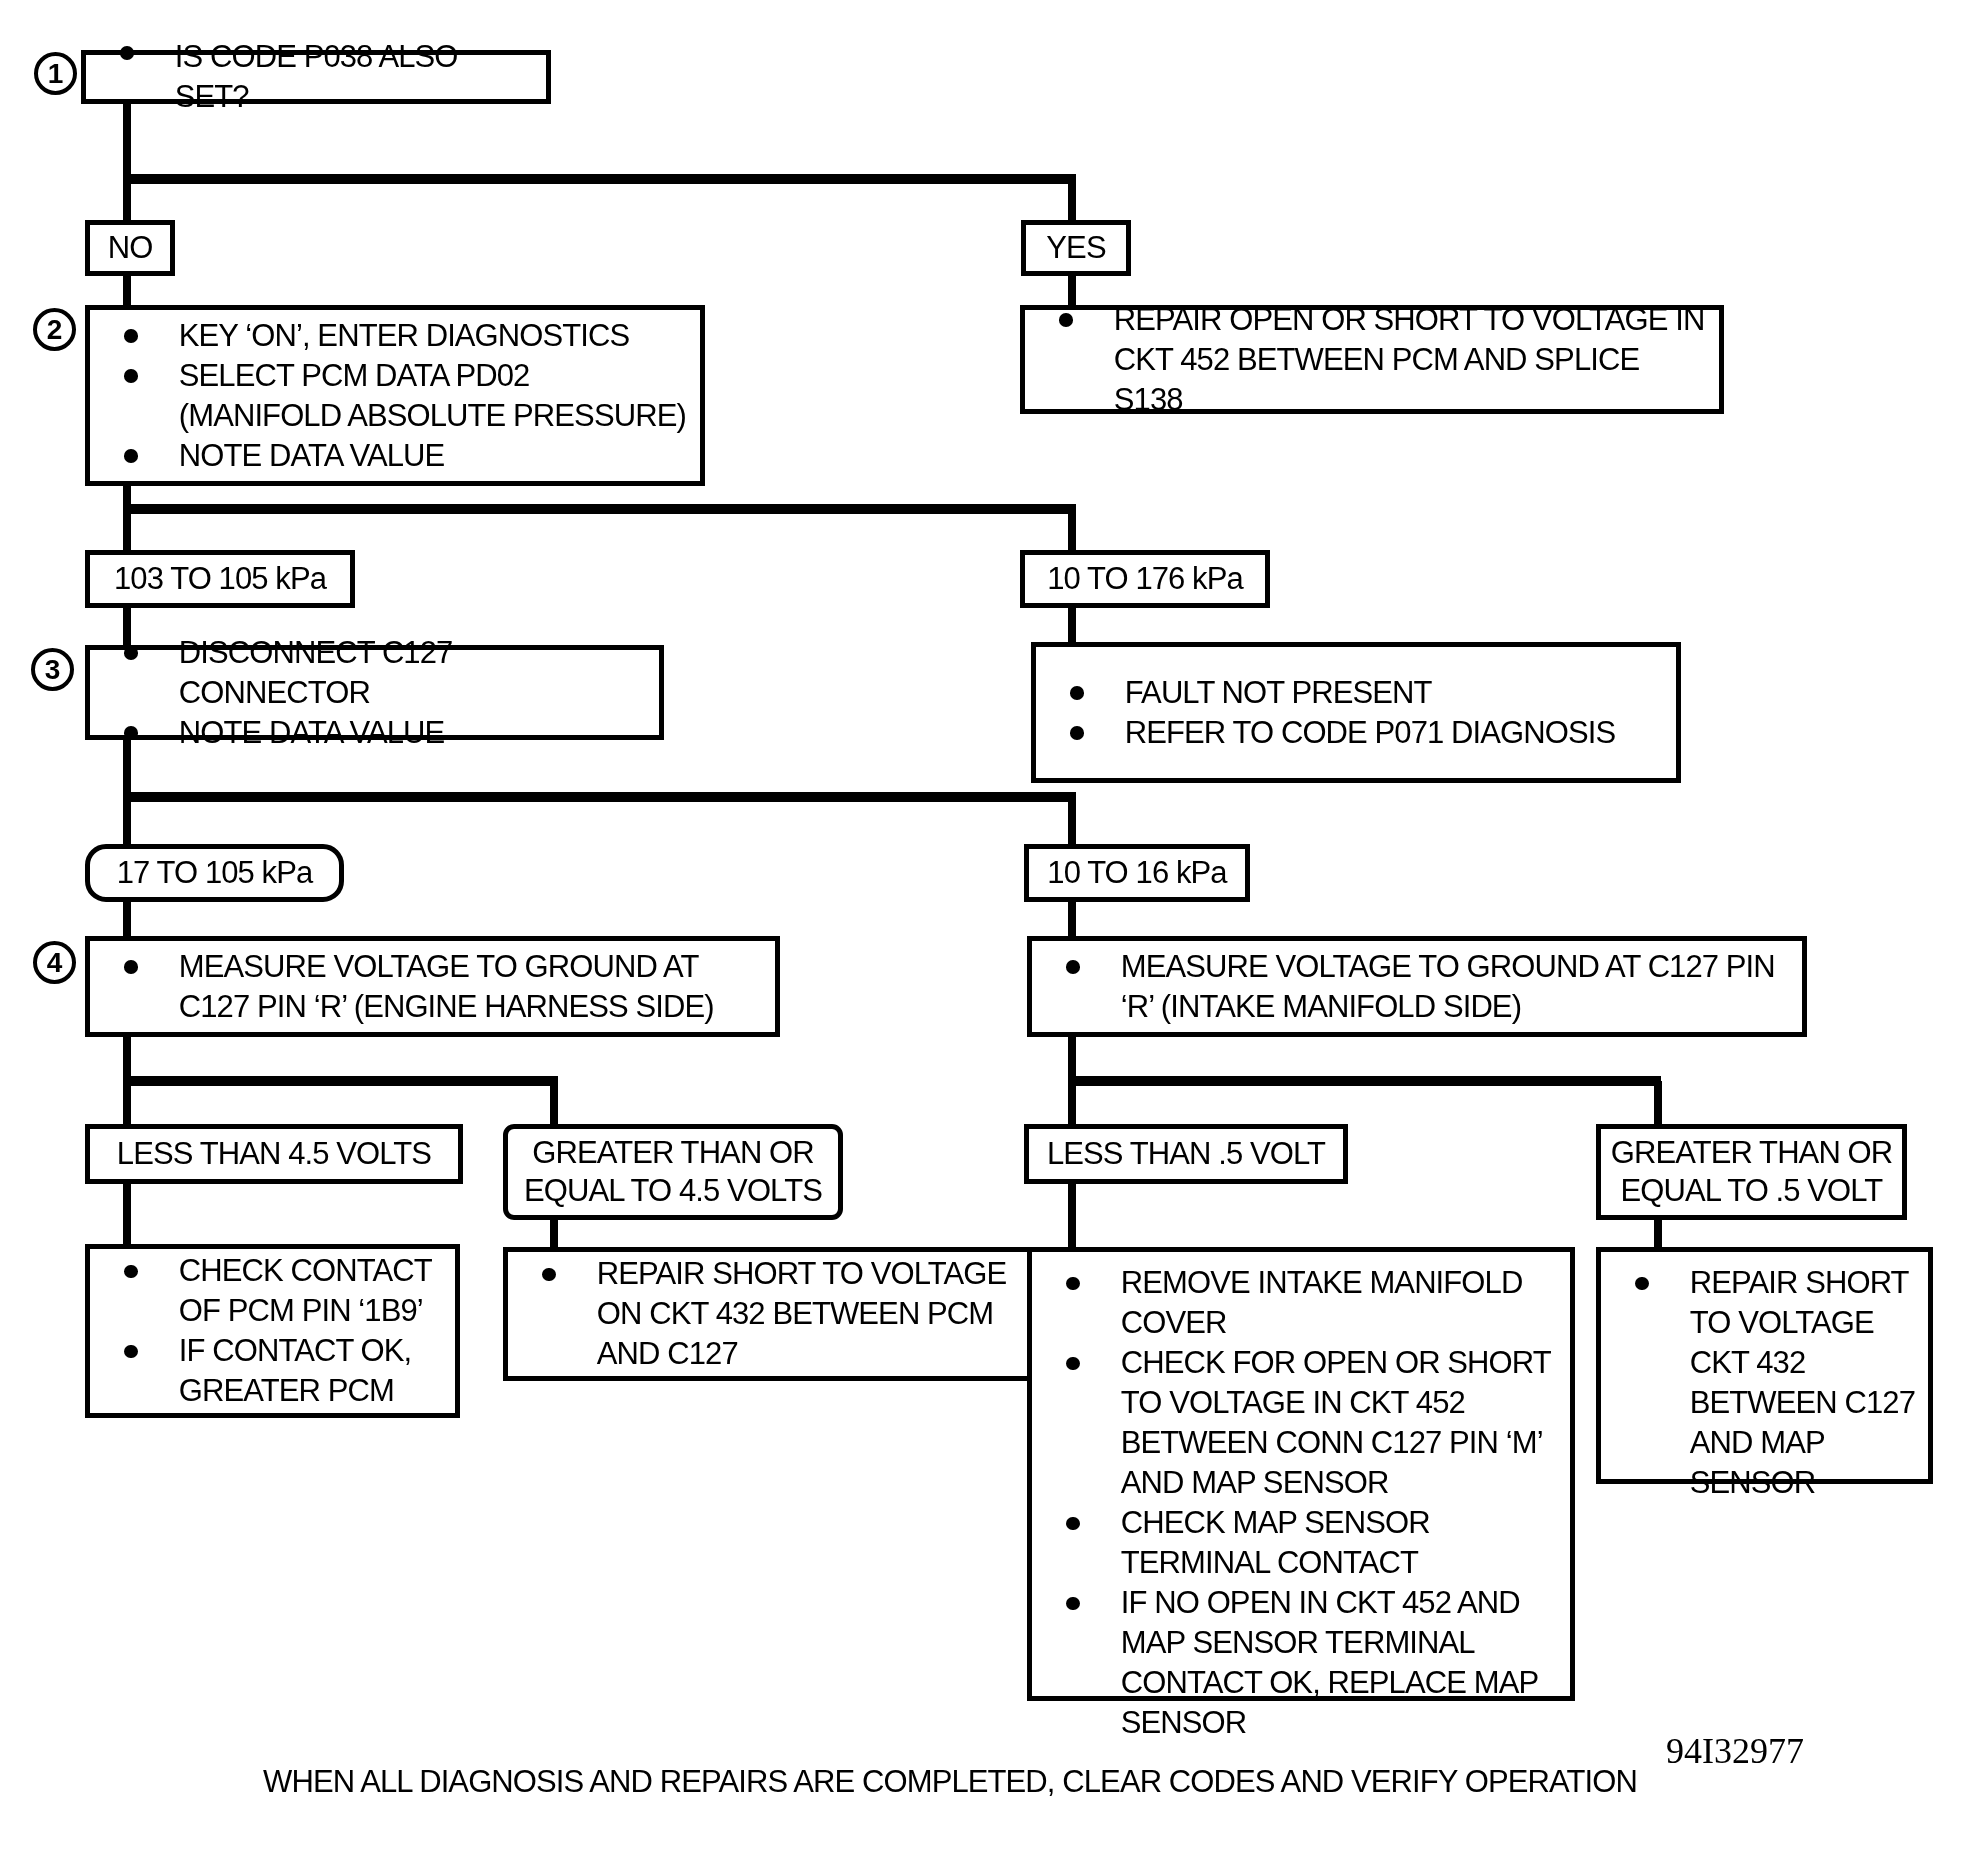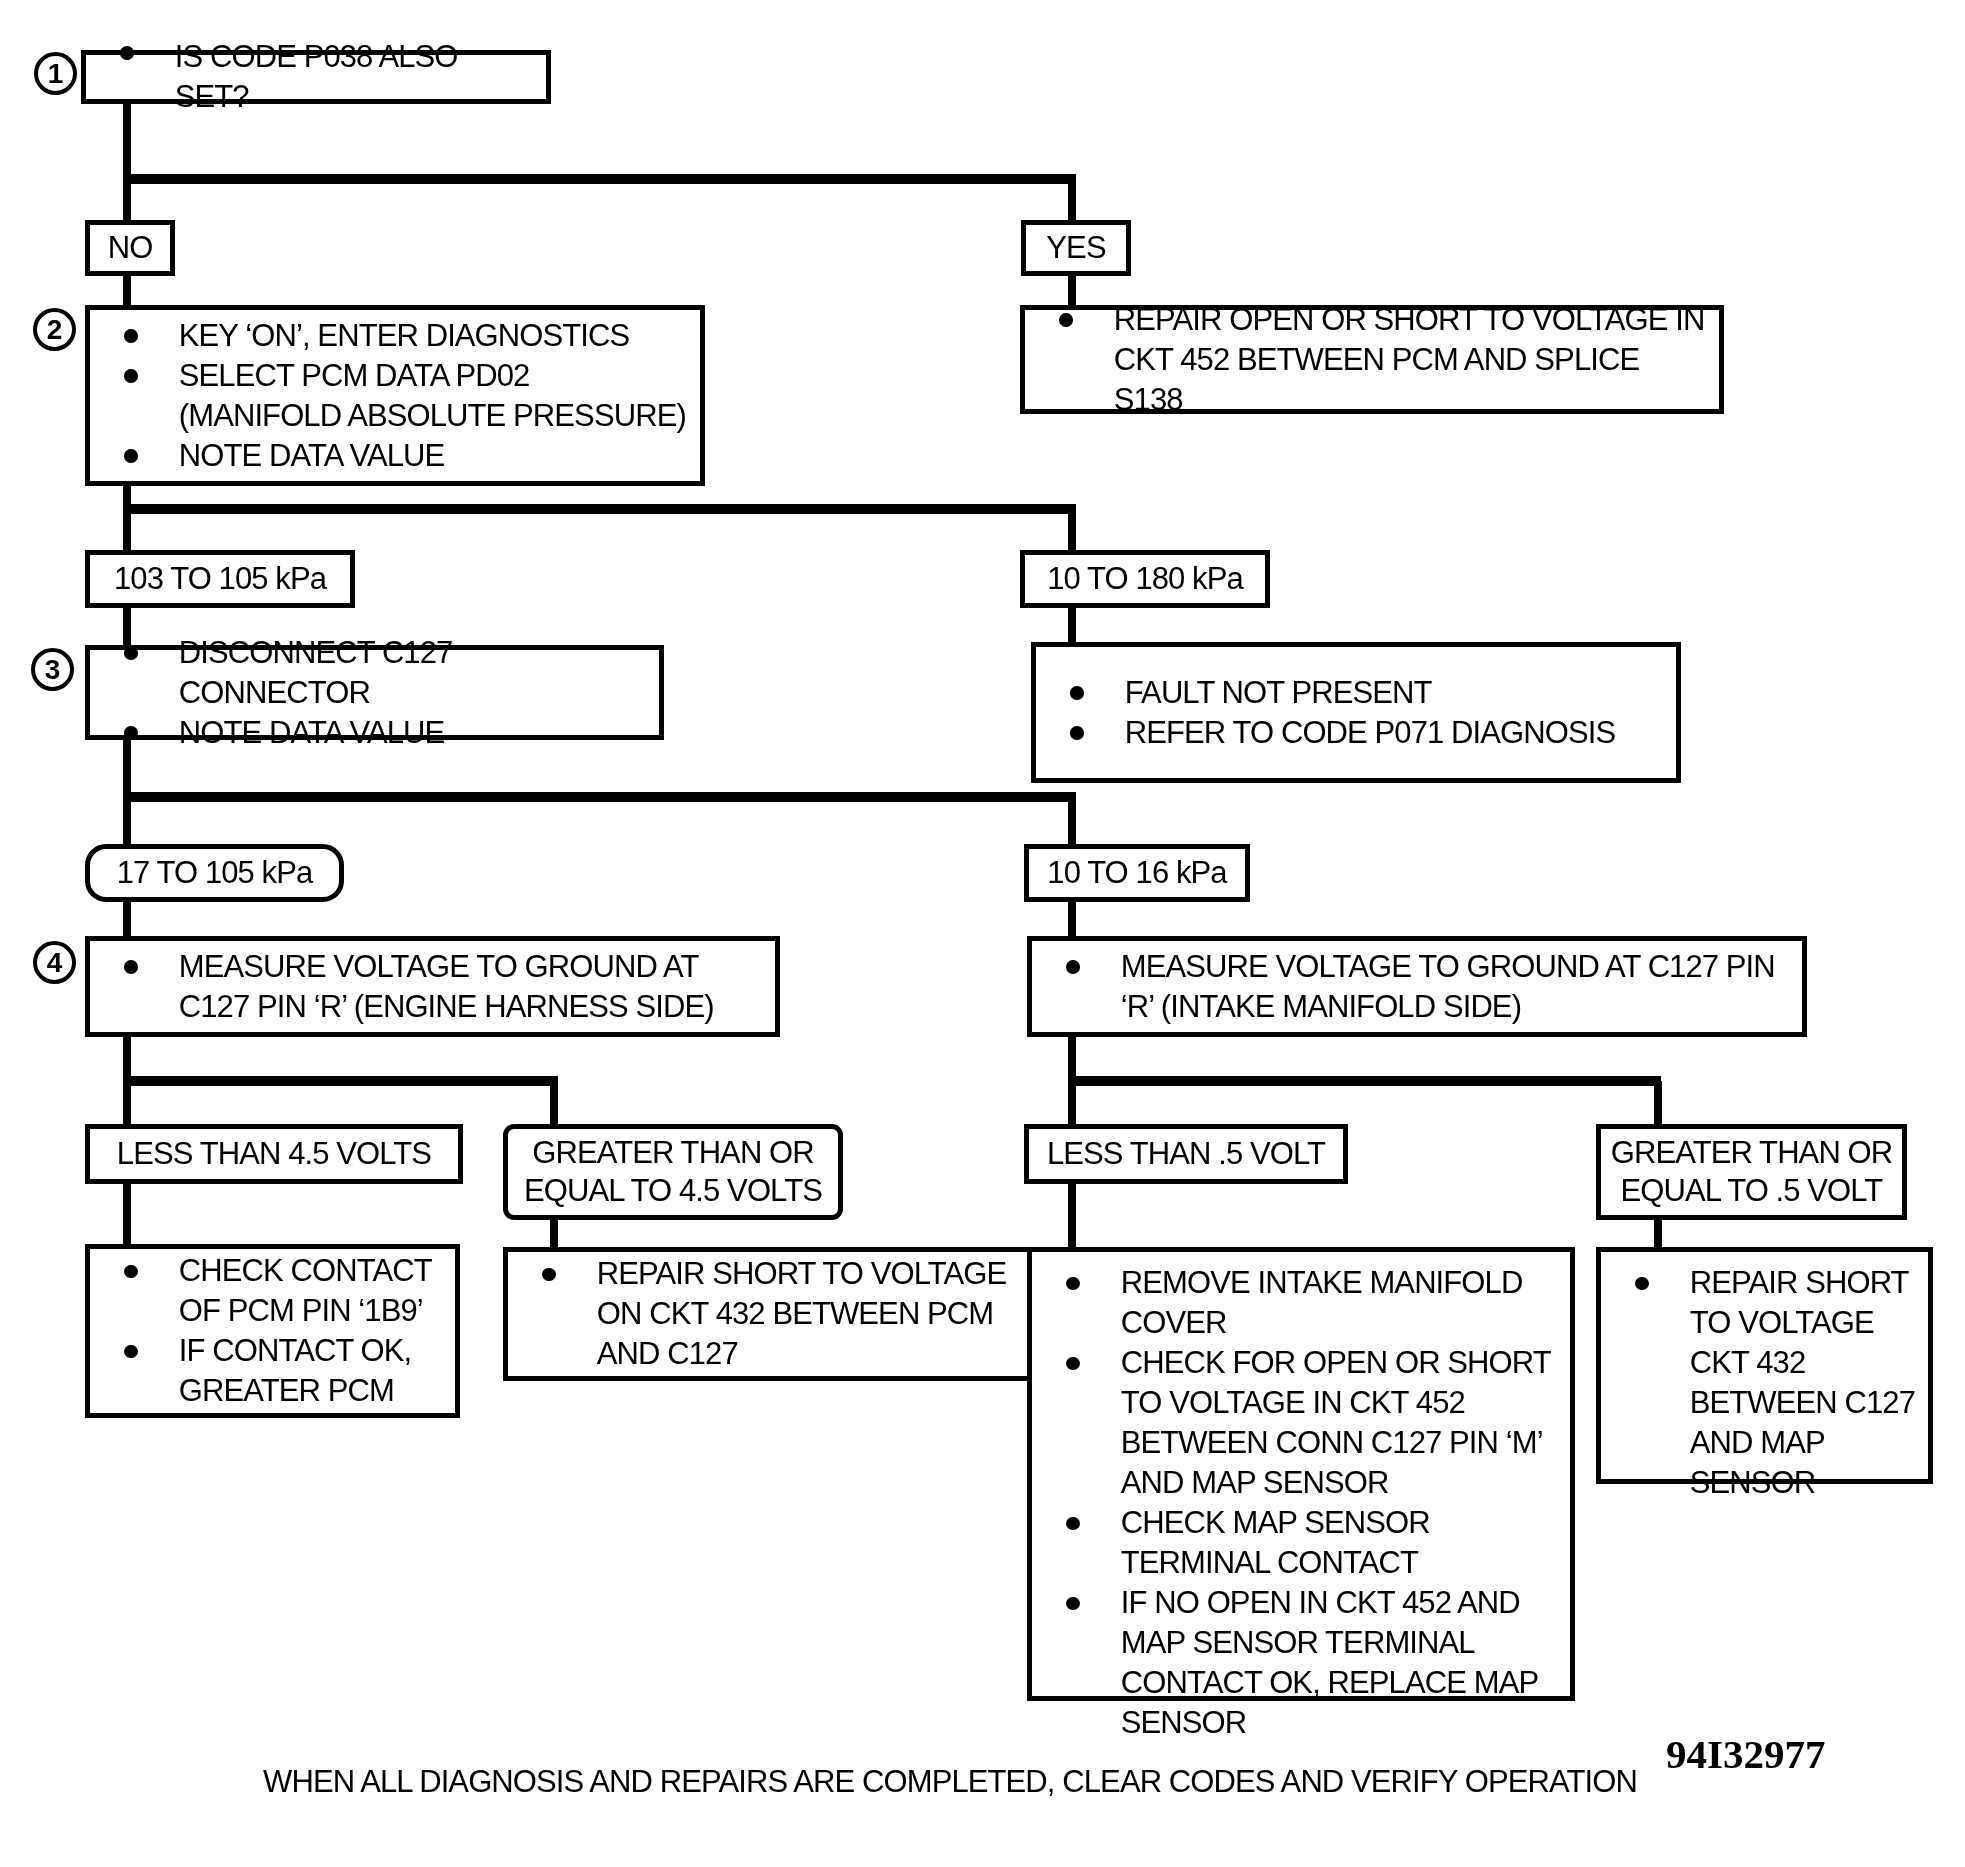--- a/index.html
+++ b/index.html
@@ -54,21 +54,21 @@
     z-index:3;
   }
   
   .vline{position:absolute;width:8.1px;background:#000;z-index:1;}
   .hline{position:absolute;height:10px;background:#000;z-index:1;}
   .nbox,.lbox{z-index:2;}
   
   #ref-code{
     position:absolute;left:1666px;top:1730px;
     font-family:"Liberation Serif", serif;
-    font-weight:bold;font-size:41px;letter-spacing:0;
+    font-weight:normal;font-size:36px;letter-spacing:0;
   }
   #footer-note{
     position:absolute;left:0;top:1764px;width:1900px;
     text-align:center;font-size:31px;letter-spacing:-0.9px;
   }
 </style>
 </head>
 <body>
 
 <div id="canvas">
@@ -149,21 +149,21 @@
     <div class="brow">
       <span class="dot"></span>
       <span class="btxt">REPAIR OPEN OR SHORT TO VOLTAGE IN CKT 452 BETWEEN PCM AND SPLICE S138</span>
     </div>
   </div>
 
   <div class="lbox" style="left:85px;top:550px;width:270px;height:58px;">
     <span>103 TO 105 kPa</span>
   </div>
   <div class="lbox" style="left:1020px;top:550px;width:250px;height:58px;">
-    <span>10 TO 180 kPa</span>
+    <span>10 TO 176 kPa</span>
   </div>
 
   <div class="nbox" style="left:85px;top:645px;width:579px;height:95px;">
     <div class="brow">
       <span class="dot"></span>
       <span class="btxt">DISCONNECT C127 CONNECTOR</span>
     </div>
     <div class="brow">
       <span class="dot"></span>
       <span class="btxt">NOTE DATA VALUE</span>

